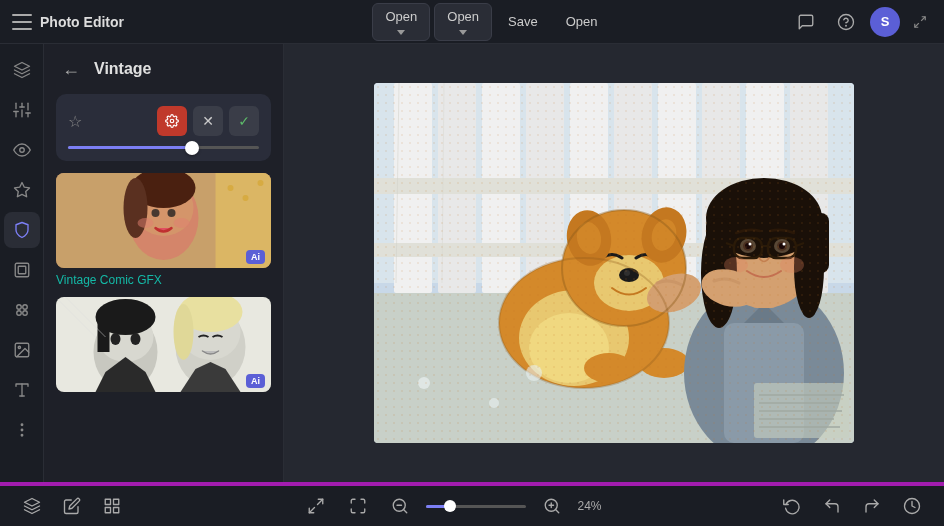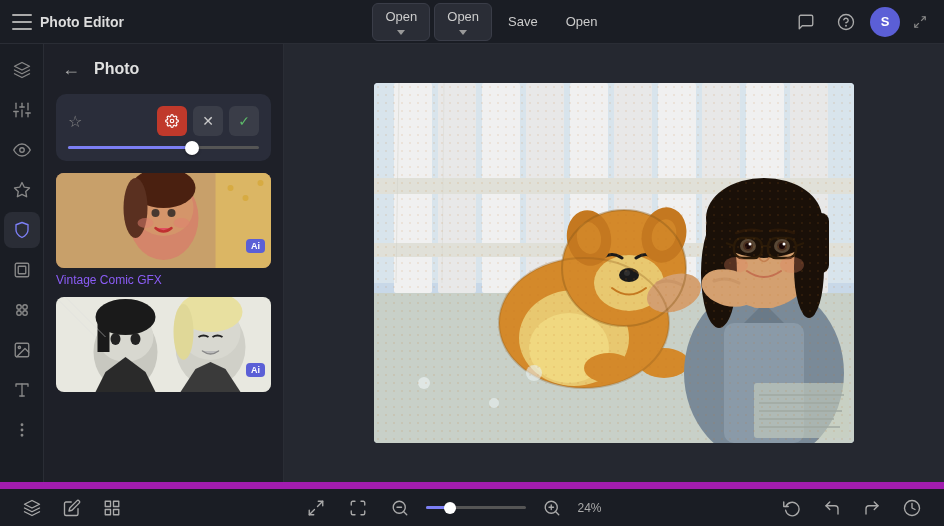--- a/index.html
+++ b/index.html
@@ -259,32 +259,32 @@
       justify-content: center;
     }
     .noir-thumb {
       background: linear-gradient(135deg, #555 0%, #222 50%, #888 100%);
       display: flex;
       align-items: center;
       justify-content: center;
     }
     .ai-badge {
       position: absolute;
-      bottom: 15px; right: 6px;
+      bottom: 4px; right: 6px;
       background: #5b5fd6;
       color: #fff;
       font-size: 9px;
       font-weight: 700;
       padding: 2px 5px;
       border-radius: 4px;
       margin-top: 19px;
     }
     .filter-label {
       font-size: 12px;
-      color: #8b5cf6;
+      color: #14b8a6;
       margin-top: 5px;
     }
 
     
     .canvas-area {
       flex: 1;
       background: #252830;
       display: flex;
       flex-direction: column;
       align-items: center;
@@ -304,21 +304,21 @@
       background: #3a3d48;
       display: flex;
       align-items: center;
       justify-content: center;
     }
 
     
     .bottom-bar {
       height: 44px;
       background: #1a1d24;
-      border-top: 7px solid #a21caf;
+      border-top: 4px solid #a21caf;
       display: flex;
       align-items: center;
       padding: 0 16px;
       gap: 20px;
       flex-shrink: 0;
     }
     .bottom-left {
       display: flex;
       gap: 8px;
       min-width: 120px;
@@ -502,21 +502,21 @@
           <circle cx="12" cy="12" r="1"></circle>
           <circle cx="12" cy="5" r="1"></circle>
           <circle cx="12" cy="19" r="1"></circle>
         </svg>
     </div>
   </div>
 
   <div class="panel">
     <div class="panel-header">
       <div class="back-btn">←</div>
-      <span class="panel-title">Photo</span>
+      <span class="panel-title">Vintage</span>
     </div>
 
     <div class="filter-card">
       <div class="filter-card-header">
         <span class="star-icon">☆</span>
         <div class="filter-actions">
           <div class="filter-action-btn active">
             <svg width="14" height="14" viewBox="0 0 24 24" fill="none" stroke="white" stroke-width="2">
               <circle cx="12" cy="12" r="3"></circle>
                 <path d="M19.4 15a1.65 1.65 0 0 0 .33 1.82l.06.06a2 2 0 0 1-2.83 2.83l-.06-.06a1.65 1.65 0 0 0-1.82-.33 1.65 1.65 0 0 0-1 1.51V21a2 2 0 0 1-4 0v-.09A1.65 1.65 0 0 0 9 19.4a1.65 1.65 0 0 0-1.82.33l-.06.06a2 2 0 0 1-2.83-2.83l.06-.06A1.65 1.65 0 0 0 4.68 15a1.65 1.65 0 0 0-1.51-1H3a2 2 0 0 1 0-4h.09A1.65 1.65 0 0 0 4.6 9a1.65 1.65 0 0 0-.33-1.82l-.06-.06a2 2 0 0 1 2.83-2.83l.06.06A1.65 1.65 0 0 0 9 4.68a1.65 1.65 0 0 0 1-1.51V3a2 2 0 0 1 4 0v.09a1.65 1.65 0 0 0 1 1.51 1.65 1.65 0 0 0 1.82-.33l.06-.06a2 2 0 0 1 2.83 2.83l-.06.06A1.65 1.65 0 0 0 19.4 9a1.65 1.65 0 0 0 1.51 1H21a2 2 0 0 1 0 4h-.09a1.65 1.65 0 0 0-1.51 1z"></path>

